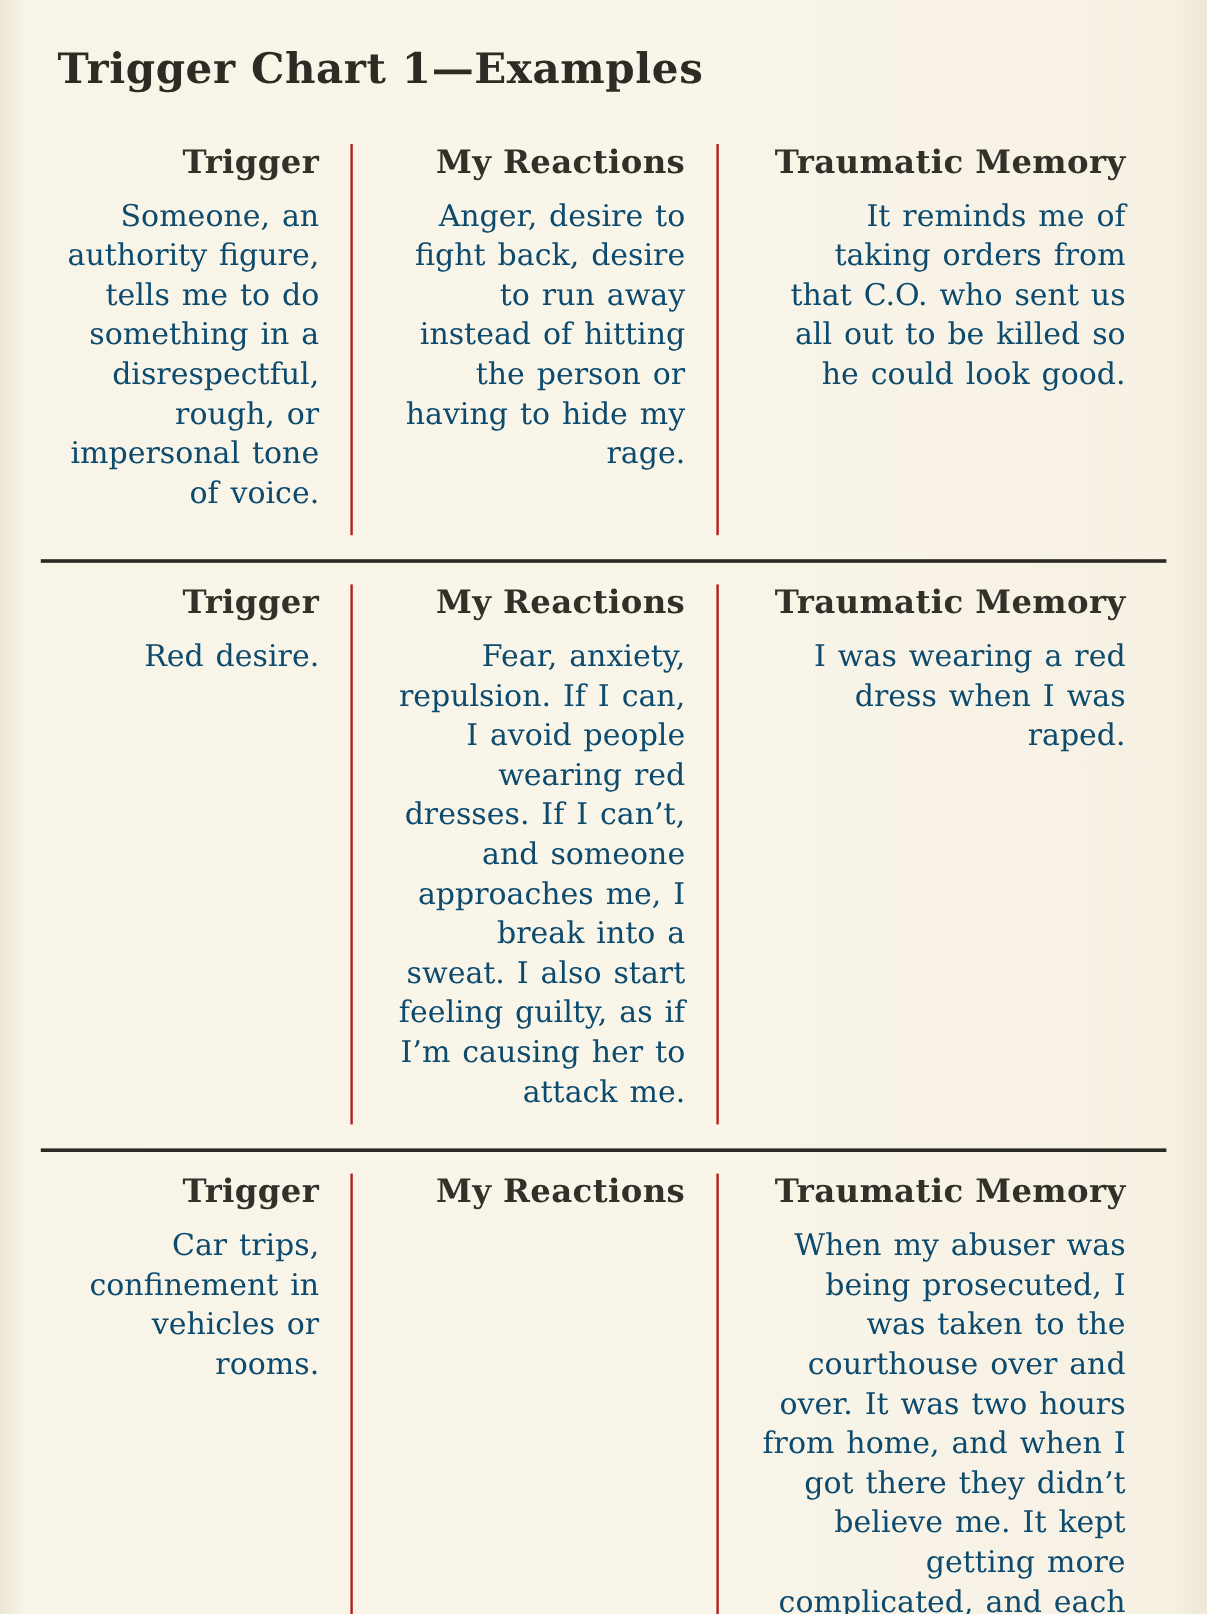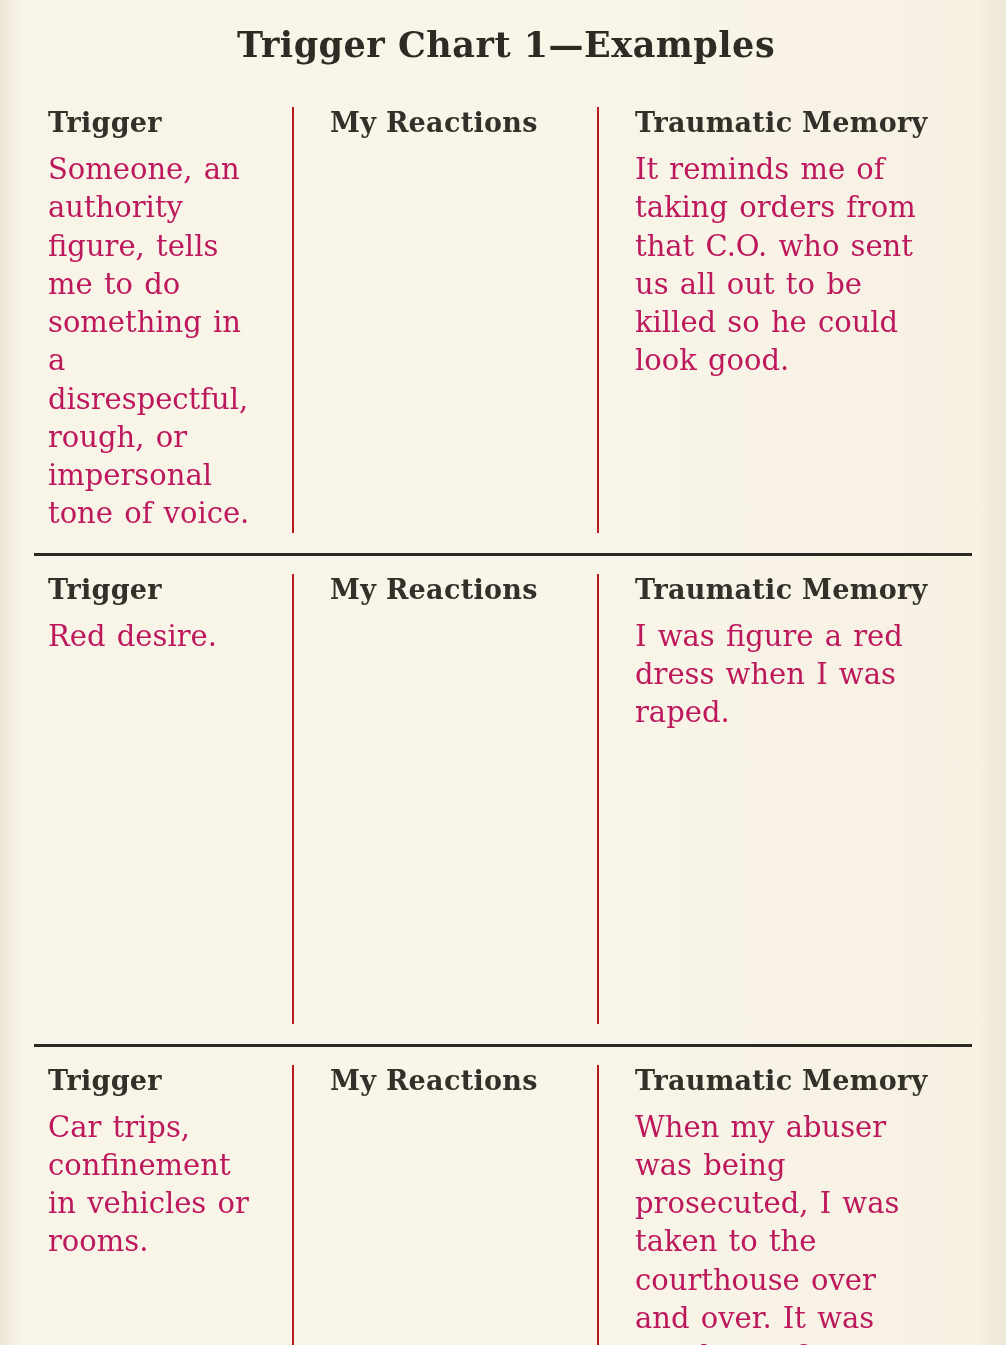--- a/index.html
+++ b/index.html
@@ -16,36 +16,37 @@
   }
   .page {
     box-sizing: border-box;
     width: 1006px;
     height: 1345px;
     padding: 24px 42px 0 48px;
     display: flex;
     flex-direction: column;
   }
   .title {
-    text-align: center;
+    text-align: left;
     font-size: 35px;
     font-weight: 700;
     letter-spacing: 0.5px;
     color: #2e2b24;
-    margin: 0 0 30px 0;
+    margin: 13px 0 30px 0;
   }
   .chart {
     display: flex;
     flex-direction: column;
     flex: 1;
   }
   .row {
     display: grid;
     grid-template-columns: 244px 305px 1fr;
     padding: 12px 0 16px 0;
+    text-align: right;
   }
   .row-1 { min-height: 326px; }
   .row-2 { min-height: 450px; }
   .row-3 { flex: 1; }
   .cell {
     padding-right: 26px;
     box-sizing: border-box;
   }
   .cell.reactions-cell,
   .cell.memory-cell {
@@ -53,25 +54,25 @@
     padding-left: 36px;
   }
   .cell h2 {
     font-size: 27px;
     font-weight: 700;
     color: #33302a;
     margin: 0 0 12px 0;
     letter-spacing: 0.3px;
   }
   .cell p {
-    font-size: 29px;
+    font-size: 25px;
     line-height: 1.32;
     margin: 0;
     word-spacing: 2px;
-    color: #be185d;
+    color: #0c4a6e;
   }
   .rule {
     height: 3px;
     background: #2b2923;
     margin: 4px -8px 6px -14px;
   }
 </style>
 </head>
 <body>
 
@@ -80,40 +81,42 @@
 
   <div class="chart">
 
     <section class="row row-1">
       <div class="cell trigger-cell">
         <h2>Trigger</h2>
         <p>Someone, an authority figure, tells me to do something in a disrespectful, rough, or impersonal tone of voice.</p>
       </div>
       <div class="cell reactions-cell">
         <h2>My Reactions</h2>
+        <p>Anger, desire to fight back, desire to run away instead of hitting the person or having to hide my rage.</p>
       </div>
       <div class="cell memory-cell">
         <h2>Traumatic Memory</h2>
         <p>It reminds me of taking orders from that C.O. who sent us all out to be killed so he could look good.</p>
       </div>
     </section>
 
     <div class="rule"></div>
 
     <section class="row row-2">
       <div class="cell trigger-cell">
         <h2>Trigger</h2>
         <p>Red desire.</p>
       </div>
       <div class="cell reactions-cell">
         <h2>My Reactions</h2>
+        <p>Fear, anxiety, repulsion. If I can, I avoid people wearing red dresses. If I can’t, and someone approaches me, I break into a sweat. I also start feeling guilty, as if I’m causing her to attack me.</p>
       </div>
       <div class="cell memory-cell">
         <h2>Traumatic Memory</h2>
-        <p>I was figure a red dress when I was raped.</p>
+        <p>I was wearing a red dress when I was raped.</p>
       </div>
     </section>
 
     <div class="rule"></div>
 
     <section class="row row-3">
       <div class="cell trigger-cell">
         <h2>Trigger</h2>
         <p>Car trips, confinement in vehicles or rooms.</p>
       </div>

